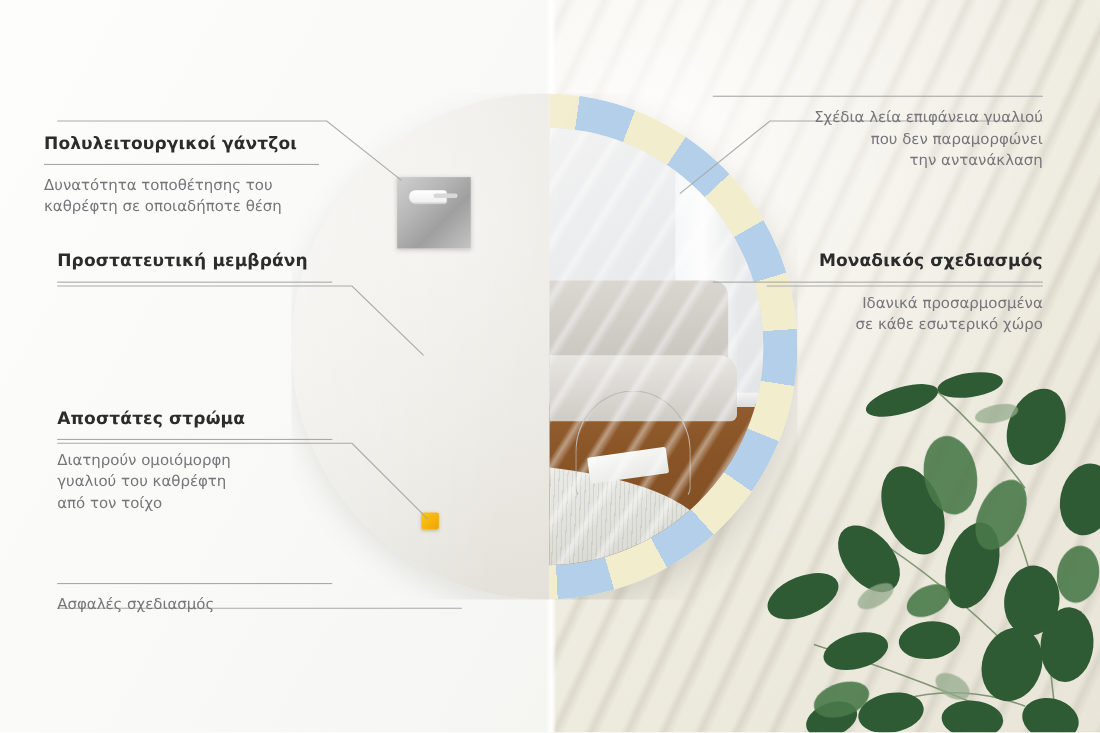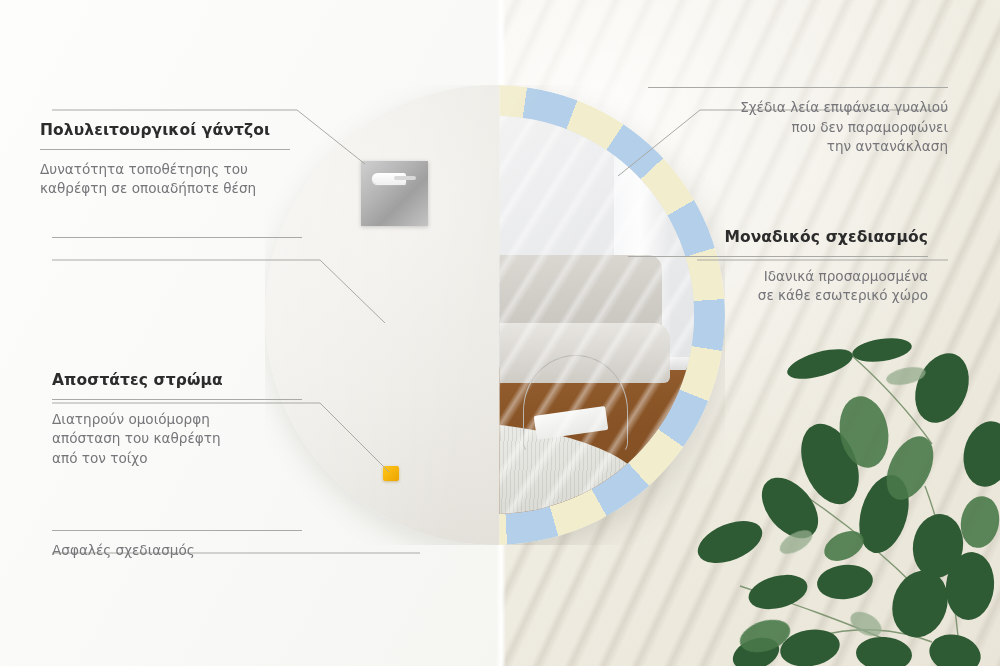--- a/index.html
+++ b/index.html
@@ -251,44 +251,45 @@
   </svg>
 
   <div class="callout left" style="left:40px;top:78px;width:250px;margin-top:43px;">
     <div class="c-title">Πολυλειτουργικοί γάντζοι</div>
     <div class="c-rule"></div>
     <div class="c-desc">Δυνατότητα τοποθέτησης του
 καθρέφτη σε οποιαδήποτε θέση</div>
   </div>
 
   <div class="callout left" style="left:52px;top:228px;width:250px;">
+    <div class="c-title">Προστατευτική μεμβράνη</div>
     <div class="c-rule"></div>
   </div>
 
   <div class="callout left" style="left:52px;top:371px;width:250px;">
     <div class="c-title">Αποστάτες στρώμα</div>
     <div class="c-rule"></div>
     <div class="c-desc">Διατηρούν ομοιόμορφη
-απόσταση του καθρέφτη
+γυαλιού του καθρέφτη
 από τον τοίχο</div>
   </div>
 
   <div class="callout left" style="left:52px;top:521px;width:250px;">
     <div class="c-rule"></div>
     <div class="c-desc">Ασφαλές σχεδιασμός</div>
   </div>
 
   <div class="callout right" style="left:648px;top:78px;width:300px;">
     <div class="c-rule"></div>
     <div class="c-desc">Σχέδια λεία επιφάνεια γυαλιού
 που δεν παραμορφώνει
 την αντανάκλαση</div>
   </div>
 
-  <div class="callout right" style="left:628px;top:228px;width:300px;">
+  <div class="callout right" style="left:648px;top:228px;width:300px;">
     <div class="c-title">Μοναδικός σχεδιασμός</div>
     <div class="c-rule"></div>
     <div class="c-desc">Ιδανικά προσαρμοσμένα
 σε κάθε εσωτερικό χώρο</div>
   </div>
 
   <div class="foliage">
     <svg viewBox="0 0 330 330">
       <g stroke="#6f8a63" stroke-width="1.4" fill="none" opacity=".85">
         <path d="M180 18 C205 40 235 70 262 108"></path>

